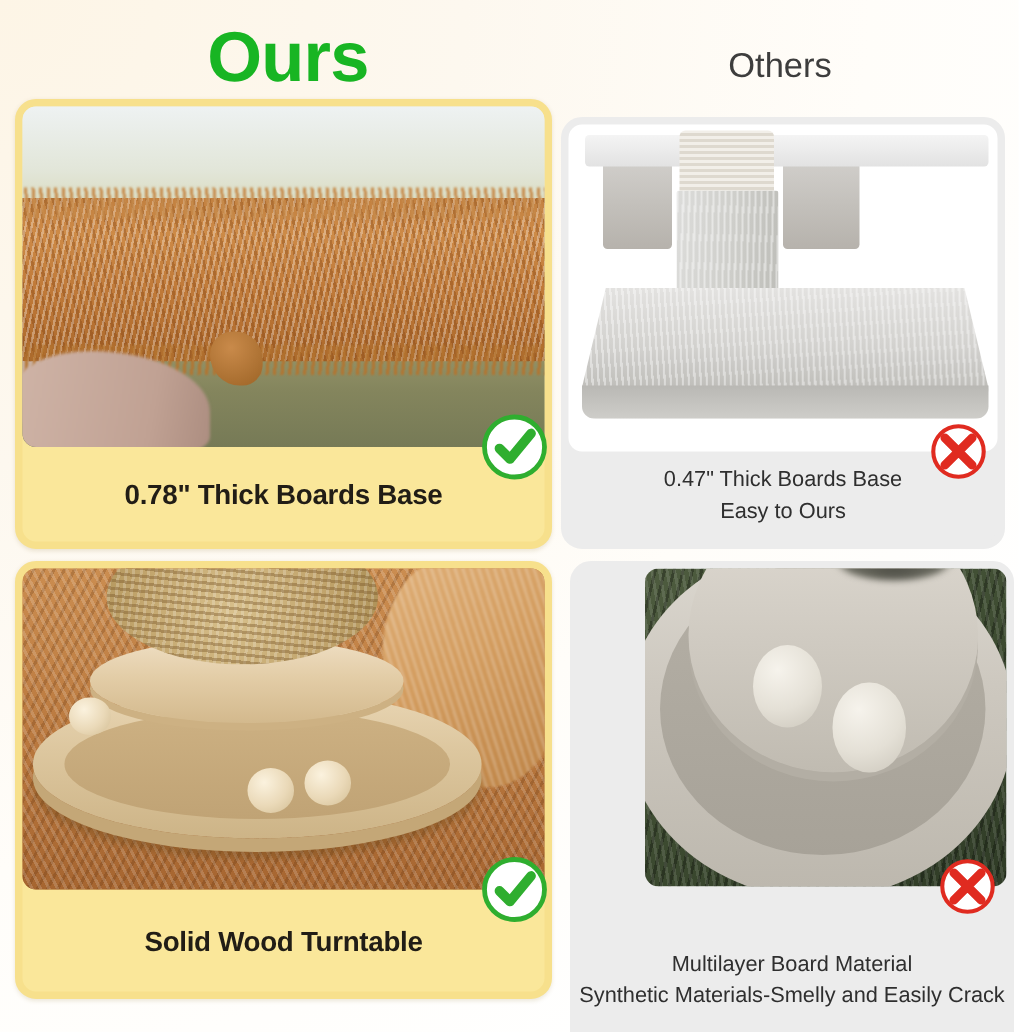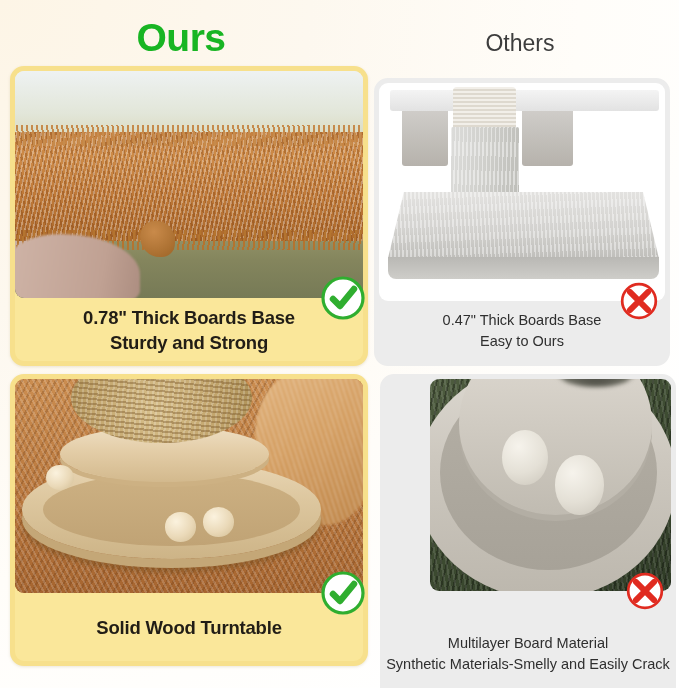--- a/index.html
+++ b/index.html
@@ -9,22 +9,22 @@
     background:
       radial-gradient(circle at 0% 0%, #fdf5e6 0%, #fdf8ef 32%, #fffdf9 60%, #ffffff 85%);
     position: relative;
     overflow: hidden;
   }
 
   
   .headers { position: absolute; top: 0; left: 0; width: 679px; height: 74px; }
   .hdr { position: absolute; top: 10px; text-align: center; }
   .hdr-ours {
-    left: 5px; width: 352px;
-    font-size: 39px; font-weight: bold; color: #18b523;
+    left: 16px; width: 352px;
+    font-size: 47px; font-weight: bold; color: #18b523;
     letter-spacing: -0.5px; line-height: 56px;
   }
   .hdr-others {
     left: 374px; width: 292px;
     font-size: 23px; font-weight: normal; color: #3d3d3d;
     line-height: 56px; padding-top: 5px;
   }
 
   
   .grid { position: absolute; top: 66px; left: 0; width: 679px; height: 600px; }
@@ -267,21 +267,20 @@
       <div class="plush-table"></div>
       <div class="plush-hand-l"></div>
       <div class="plush-board"></div>
       <div class="plush-fuzz-top"></div>
       <div class="plush-fuzz-bot"></div>
       <div class="plush-hand-b"></div>
       <div class="plush-paw"></div>
     </div>
     <div class="caption">
       <span class="cap-line">0.78" Thick Boards Base</span>
-      <span class="cap-line">Sturdy and Strong</span>
     </div>
     <div class="badge badge-tl">
       <svg viewBox="0 0 44 44">
         <circle cx="22" cy="22" r="20" fill="#ffffff" stroke="#2fae2f" stroke-width="3.2"></circle>
         <path d="M12 23 L19 30 L33 13" fill="none" stroke="#2fae2f" stroke-width="6.5" stroke-linecap="round" stroke-linejoin="round"></path>
       </svg>
     </div>
   </div>
 
   <div class="card card-others card-tr">

